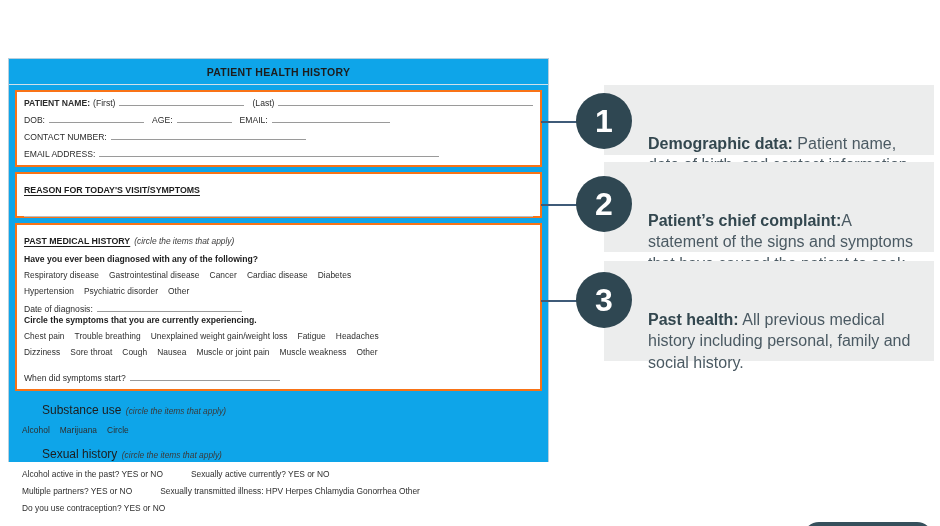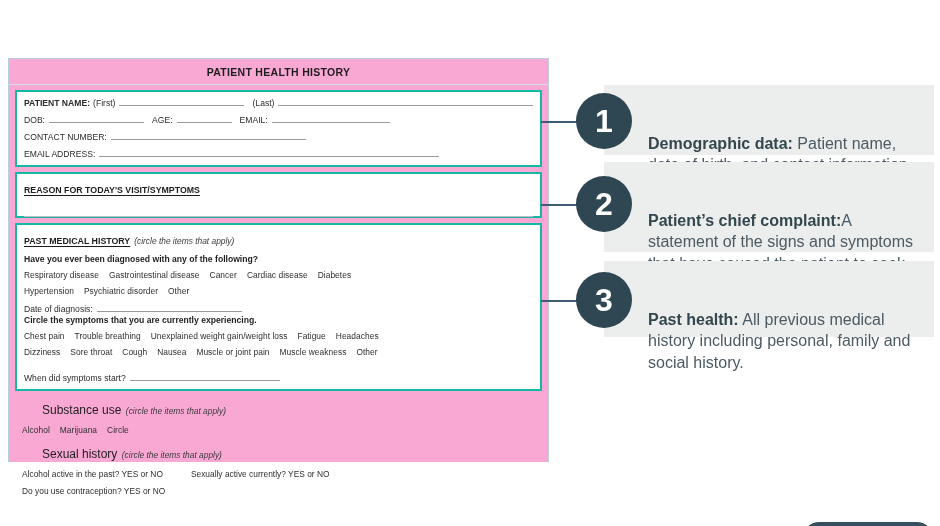--- a/index.html
+++ b/index.html
@@ -9,37 +9,37 @@
     font-family: "Liberation Sans", sans-serif;
     overflow: hidden;
   }
   #stage { position: relative; width: 940px; height: 526px; background:#fff; }
 
   
   .sheet {
     position: absolute;
     left: 8px; top: 58px;
     width: 541px; height: 404px;
-    background: #f9a8d4;
+    background: #0ea5e9;
     border: 1px solid #b9cfdd;
     border-bottom: none;
   }
   .sheet-title {
     text-align: center;
     font-size: 10.5px;
     font-weight: bold;
     letter-spacing: .3px;
     color: #1d1d1d;
     padding-top: 7px;
     padding-bottom: 6px;
     border-bottom: 1.5px solid #cfe0ea;
   }
 
   .boxed {
-    border: 2px solid #14b8a6;
+    border: 2px solid #f97316;
     margin: 5px 6px 0 6px;
     padding: 5px 7px 6px 7px;
     background: #fff;
   }
   .plain { margin: 6px 6px 0 6px; padding: 0 7px; }
 
   .frow {
     display: flex; align-items: baseline;
     font-size: 8.6px; color: #2b2b2b;
     line-height: 1.05;
@@ -214,20 +214,23 @@
 
     <div class="plain plain-block">
       <div>
         <span class="sub-head">Sexual history</span>
         <span class="sub-note">(circle the items that apply)</span>
       </div>
       <div class="qline">
         <span>Alcohol active in the past?  YES or NO</span><span class="gap"></span><span>Sexually active currently?  YES or NO</span>
       </div>
       <div class="qline">
+        <span>Multiple partners?  YES or NO</span><span class="gap"></span><span>Sexually transmitted illness: HPV    Herpes    Chlamydia    Gonorrhea    Other</span>
+      </div>
+      <div class="qline">
         <span>Do you use contraception?  YES or NO</span>
       </div>
     </div>
 
   </div>
 
   <div class="connector" style="left:541px; top:121px; width:64px;"></div>
   <div class="connector" style="left:541px; top:204px; width:64px;"></div>
   <div class="connector" style="left:541px; top:300px; width:64px;"></div>
 
@@ -238,21 +241,21 @@
   </div>
   <div class="badge" style="left:576px; top:93px;">1</div>
 
   <div class="panel" style="top:162px; height:90px;">
     <div class="txt">
       <b>Patient’s chief complaint:</b><span>A statement of the signs and symptoms that have caused the patient to seek medical attention.</span>
     </div>
   </div>
   <div class="badge" style="left:576px; top:176px;">2</div>
 
-  <div class="panel" style="top:261px; height:76px;">
+  <div class="panel" style="top:261px; height:100px;">
     <div class="txt">
       <b>Past health:</b><span> All previous medical history including personal, family and social history.</span>
     </div>
   </div>
   <div class="badge" style="left:576px; top:272px;">3</div>
 
   <button class="continue">Continue</button>
 
 </div>
 

